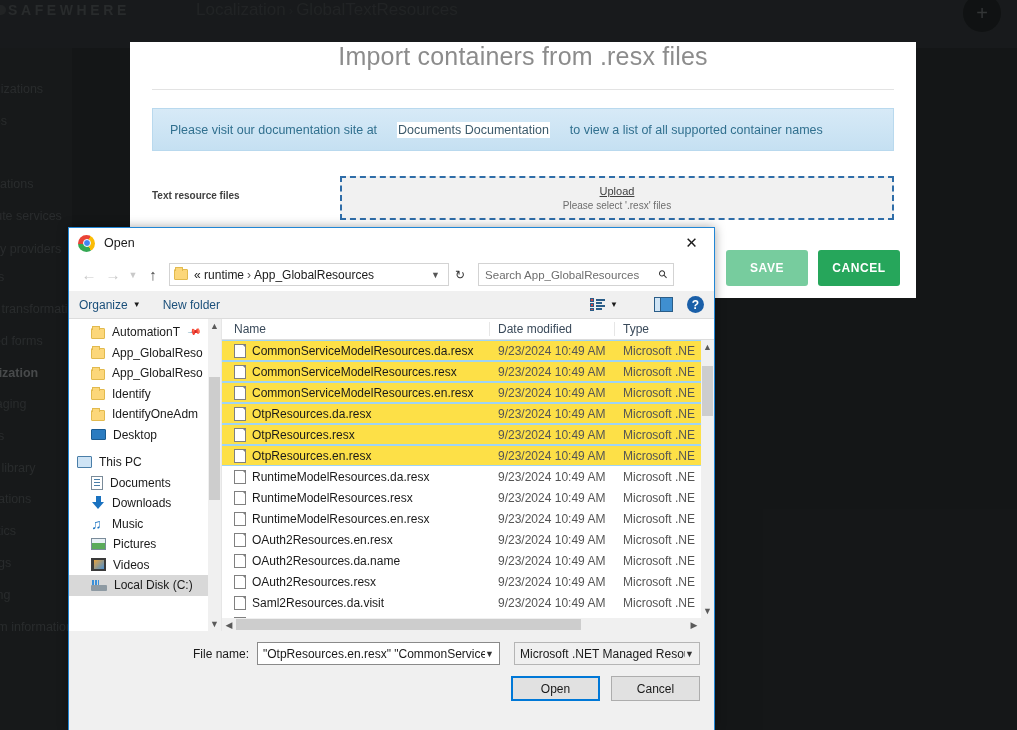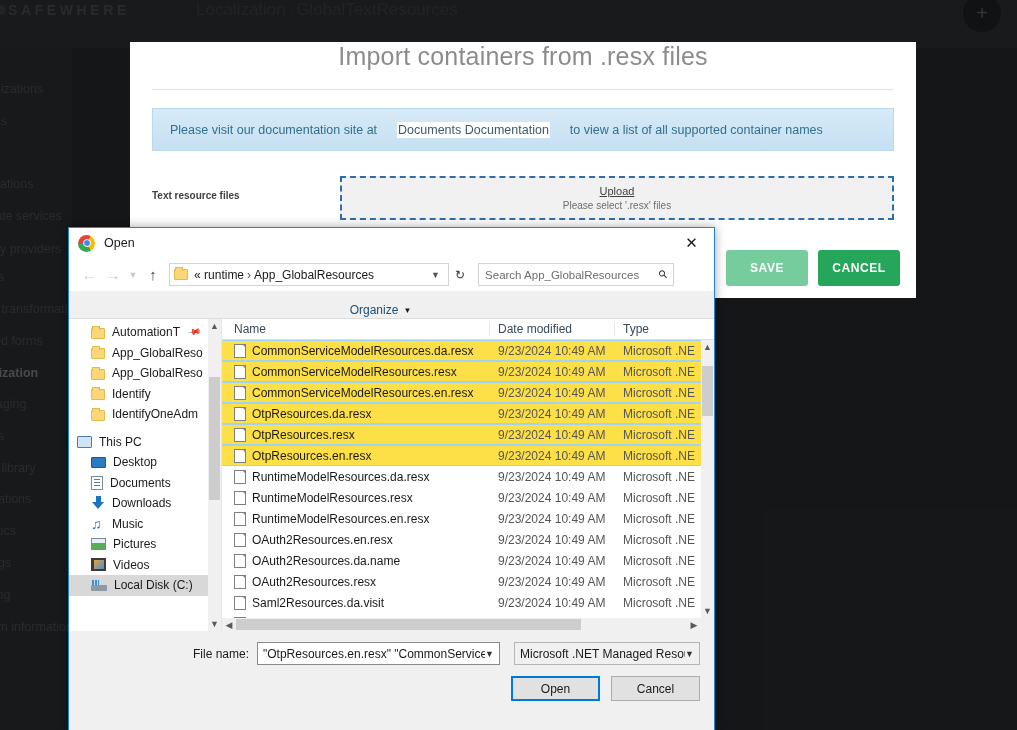--- a/index.html
+++ b/index.html
@@ -162,21 +162,21 @@
   .refresh { font-size: 12px; color: #333; padding: 0 6px; }
   .search {
     width: 196px; height: 23px; border: 1px solid #d3d3d3; background: #fff;
     display: flex; align-items: center; padding: 0 6px; margin-left: 7px;
   }
   .search-ph { font-size: 11.5px; color: #6d6d6d; flex: 1; }
   .search-ico { font-size: 11px; color: #333; transform: rotate(-45deg); }
 
   .win-toolbar {
     height: 28px; background: #f0f0f0; border-bottom: 1px solid #dcdcdc;
-    display: flex; align-items: center; padding: 12px 10px; flex-direction: column;
+    display: flex; align-items: center; padding: 0 10px;
   }
   .tb-item { font-size: 12px; color: #1a4f7a; margin-right: 22px; display: flex; align-items: center; gap: 5px; }
   .tb-item .car { font-size: 8px; color: #1a1a1a; }
   .tb-right { margin-left: auto; display: flex; align-items: center; gap: 14px; }
   .ico-list {
     width: 15px; height: 13px; position: relative;
   }
   .ico-list i {
     position: absolute; display: block; background: #2a5d88;
   }
@@ -441,27 +441,27 @@
               <span class="lbl">App_GlobalReso</span>
             </div>
             <div class="tree-row">
               <span class="t-folder"></span>
               <span class="lbl">Identify</span>
             </div>
             <div class="tree-row">
               <span class="t-folder"></span>
               <span class="lbl">IdentifyOneAdm</span>
             </div>
+            <div class="tree-row">
+              <span class="t-desktop"></span>
+              <span class="lbl">Desktop</span>
+            </div>
             <div class="tree-row root" style="margin-top: 7px;">
               <span class="t-pc"></span>
               <span class="lbl">This PC</span>
-            </div>
-            <div class="tree-row">
-              <span class="t-desktop"></span>
-              <span class="lbl">Desktop</span>
             </div>
             <div class="tree-row">
               <span class="t-doc"></span>
               <span class="lbl">Documents</span>
             </div>
             <div class="tree-row">
               <span class="t-dl"></span>
               <span class="lbl">Downloads</span>
             </div>
             <div class="tree-row">

